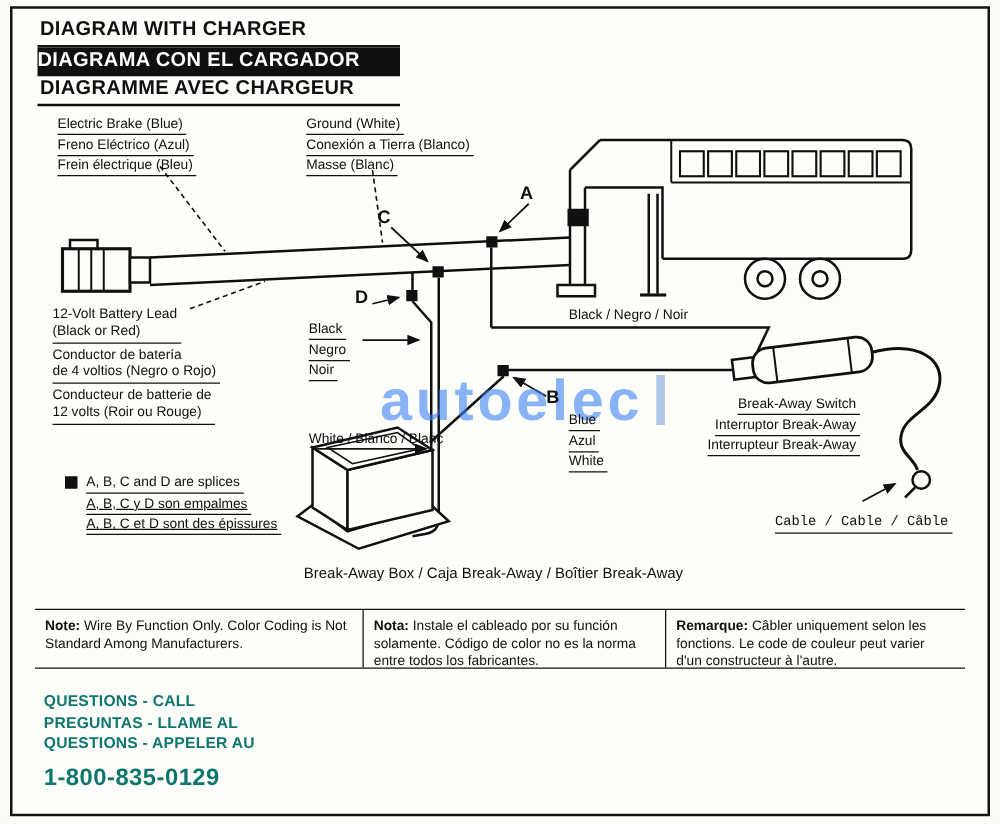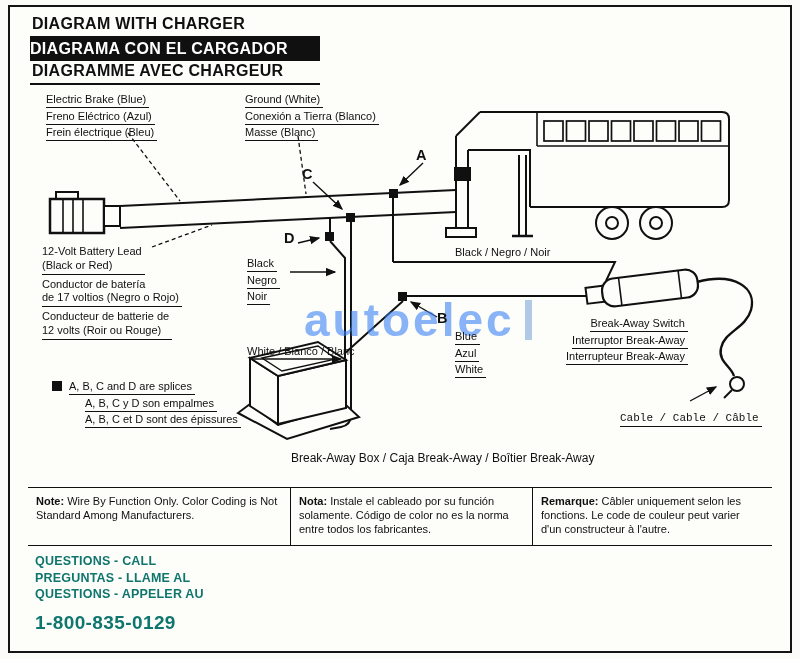--- a/index.html
+++ b/index.html
@@ -24,30 +24,30 @@
   .lbl { position:absolute; font-size:11px; line-height:12.5px; color:#101010; }
   .lbl .ln { display:table; white-space:nowrap; border-bottom:1.2px solid #101010;
              padding:0 3px 1.5px 0; margin-bottom:1.5px; }
   .lbl .ln.nb { border-bottom:none; padding-bottom:0; margin-bottom:1px; }
   .lbl .grp { display:table; border-bottom:1.2px solid #101010; padding-bottom:1.5px; margin-bottom:3px; }
   .switch-lbl { display:flex; flex-direction:column; align-items:flex-end; }
   .pt { position:absolute; font-weight:bold; font-size:14.5px; color:#101010; }
 
   .legend-row { display:flex; align-items:flex-start; }
   .bullet { width:10px; height:10px; background:#101010; margin:1px 7px 0 0; flex:none; }
-  .indent { margin-left:33px; }
+  .indent { margin-left:17px;text-decoration:underline; }
 
   
   .watermark { position:absolute; left:304px; top:293px; font-size:46px; font-weight:bold;
                letter-spacing:3px; color:#7da7d9; opacity:.6; pointer-events:none; }
   .watermark .bar { display:inline-block; width:7px; height:40px; background:#7da7d9;
                     margin-left:10px; vertical-align:-4px; }
 
   
-  .notes { position:absolute; left:28px; top:487px; width:744px; height:59px;
+  .notes { position:absolute; left:28px; top:487px; width:744px; height:48px;
            border-top:1.6px solid #101010; border-bottom:1.6px solid #101010; display:flex; }
   .note { font-size:11px; line-height:14px; color:#101010; padding:6px 10px 4px 8px; }
   .note + .note { border-left:1.6px solid #101010; }
   .note .lead { font-weight:bold; }
   .note-en { width:262px; }
   .note-es { width:242px; }
   .note-fr { width:240px; }
 
   
   .footer { position:absolute; left:35px; top:553px; color:#0f766e; }
@@ -194,21 +194,21 @@
   <span class="pt" style="left:284px; top:230px;">D</span>
   <span class="pt" style="left:437px; top:310px;">B</span>
 
   <div class="lbl" style="left:42px; top:245px;">
     <span class="grp">
       <span class="ln nb">12-Volt Battery Lead</span>
       <span class="ln nb">(Black or Red)</span>
     </span>
     <span class="grp">
       <span class="ln nb">Conductor de batería</span>
-      <span class="ln nb">de 17 voltios (Negro o Rojo)</span>
+      <span class="ln nb">de 4 voltios (Negro o Rojo)</span>
     </span>
     <span class="grp">
       <span class="ln nb">Conducteur de batterie de</span>
       <span class="ln nb">12 volts (Roir ou Rouge)</span>
     </span>
   </div>
 
   <div class="lbl" style="left:247px; top:257px;">
     <span class="ln">Black</span>
     <span class="ln">Negro</span>
@@ -241,21 +241,21 @@
 
   <div class="lbl" style="left:52px; top:380px;">
     <span class="legend-row">
       <span class="bullet"></span>
       <span class="ln">A, B, C and D are splices</span>
     </span>
     <span class="ln indent">A, B, C y D son empalmes</span>
     <span class="ln indent">A, B, C et D sont des épissures</span>
   </div>
 
-  <div class="lbl" style="left:243px; top:452px; font-size:12px;margin-left:48px;">
+  <div class="lbl" style="left:243px; top:452px; font-size:12px;">
     <span class="ln nb">Break-Away Box / Caja Break-Away / Boîtier Break-Away</span>
   </div>
 
   <div class="notes">
     <div class="note note-en">
       <span class="lead">Note:</span>
       <span>Wire By Function Only. Color Coding is Not Standard Among Manufacturers.</span>
     </div>
     <div class="note note-es">
       <span class="lead">Nota:</span>

